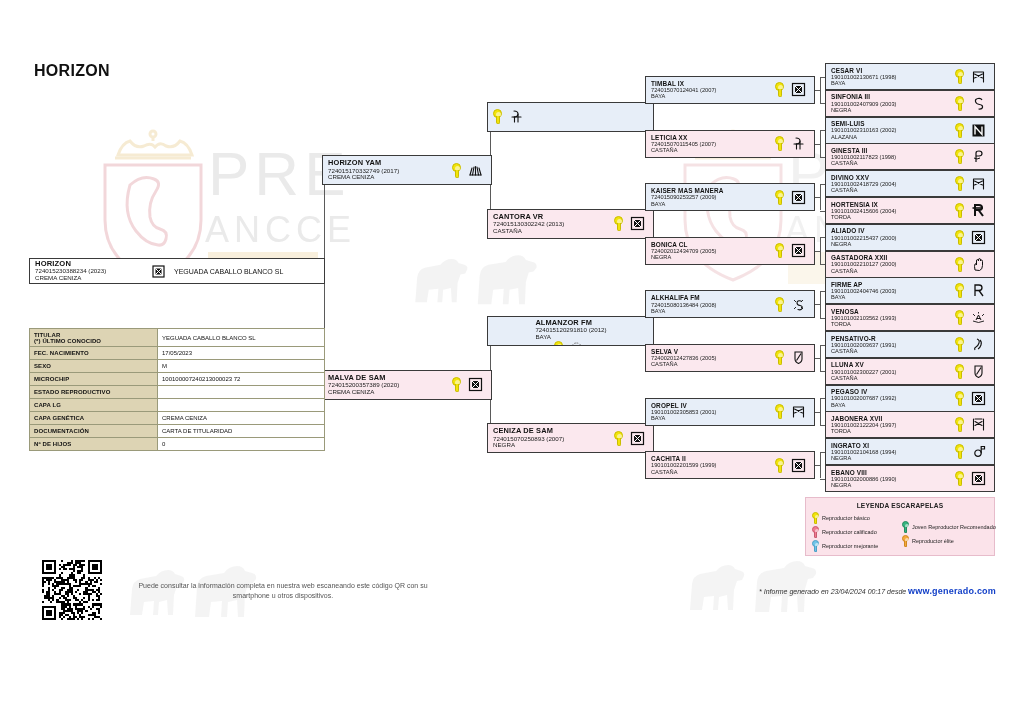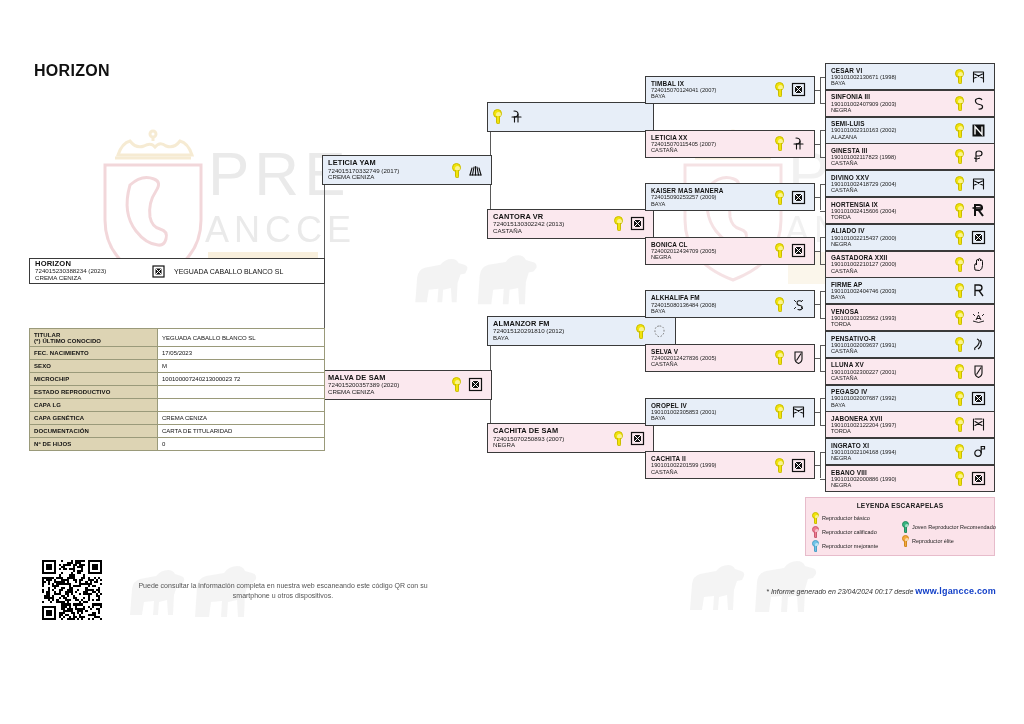--- a/index.html
+++ b/index.html
@@ -330,21 +330,21 @@
       <tr>
         <td class="k">Nº DE HIJOS</td>
         <td class="v">0</td>
       </tr>
     </tbody>
 </table>
 
 <div id="gen1-col">
     <div class="pbox male big" style="left: 322px; top: 155.3px; width: 170px; height: 30px;">
       <div class="txt">
-        <div class="nm">LETICIA YAM</div>
+        <div class="nm">HORIZON YAM</div>
         <div class="num">724015170332749 (2017)</div>
         <div class="coat">CREMA CENIZA</div>
       </div>
       <div class="icons">
         <span class="ros ">
           <span class="disc"></span>
           <span class="tail"></span>
         </span>
         <span class="brand">
           <svg width="15" height="15" viewBox="0 0 15 15">
@@ -405,41 +405,41 @@
         </span>
         <span class="brand">
           <svg width="15" height="15" viewBox="0 0 15 15">
             <rect x="1.5" y="1.5" width="12" height="12" fill="none" stroke="#111" stroke-width="1.2"></rect>
             <rect x="4" y="4" width="7" height="7" fill="#111"></rect>
             <path d="M4 4 L11 11 M11 4 L4 11" stroke="#fff" stroke-width="1"></path>
           </svg>
         </span>
       </div>
     </div>
-    <div class="pbox male big" style="left: 487px; top: 316.1px; width: 189px; height: 30px;">
+    <div class="pbox male big" style="left: 487px; top: 316.1px; width: 167px; height: 30px; flex-direction: column;">
       <div class="txt">
         <div class="nm">ALMANZOR FM</div>
         <div class="num">724015120291810 (2012)</div>
         <div class="coat">BAYA</div>
       </div>
       <div class="icons">
         <span class="ros ">
           <span class="disc"></span>
           <span class="tail"></span>
         </span>
         <span class="brand">
           <svg width="15" height="15" viewBox="0 0 15 15">
             <path d="M7.5 2 q4 0 4.5 4 q.5 5 -4.5 7 q-5 -2 -4.5 -7 q.5 -4 4.5 -4z" fill="none" stroke="#777" stroke-width="1" stroke-dasharray="1.6 1.6"></path>
           </svg>
         </span>
       </div>
     </div>
     <div class="pbox female big" style="left: 487px; top: 423.3px; width: 167px; height: 30px;">
       <div class="txt">
-        <div class="nm">CACHITA DE SAM</div>
+        <div class="nm">CENIZA DE SAM</div>
         <div class="num">724015070250893 (2007)</div>
         <div class="coat">NEGRA</div>
       </div>
       <div class="icons">
         <span class="ros ">
           <span class="disc"></span>
           <span class="tail"></span>
         </span>
         <span class="brand">
           <svg width="15" height="15" viewBox="0 0 15 15">
@@ -1296,14 +1296,14 @@
             <span class="disc"></span>
             <span class="tail"></span>
           </span>
           <span>Reproductor élite</span>
         </div>
       </div>
   </div>
 </div>
 
 <div class="footer">
-  <span>* Informe generado en 23/04/2024 00:17 desde </span><span class="url">www.lgancce.com</span>
+  <span>* Informe generado en 23/04/2024 00:17 desde </span><span class="url">www.generado.com</span>
 </div>
 
 </body></html>

